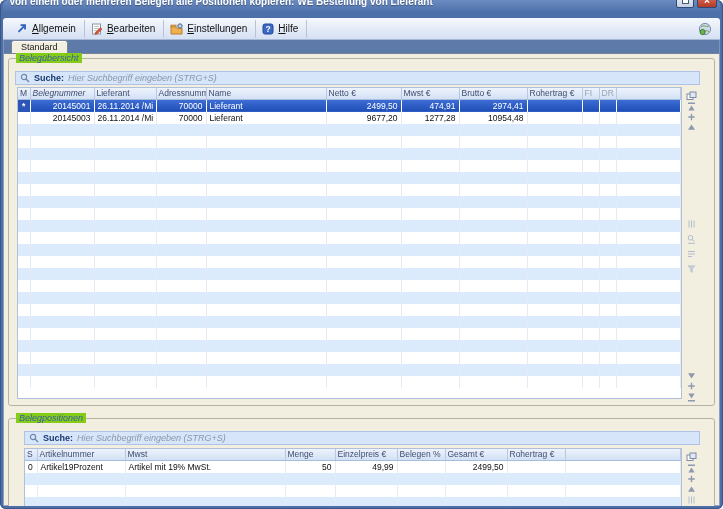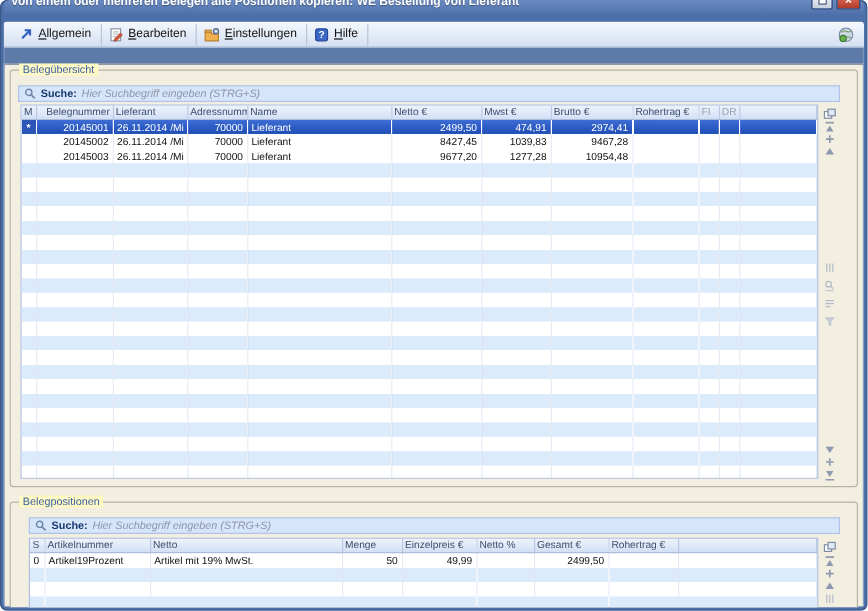--- a/index.html
+++ b/index.html
@@ -38,22 +38,22 @@
        background:#f2efe1;color:#1a1a1a;font-size:9px;border:1px solid #77839a;border-bottom:none;
        border-radius:3px 3px 0 0;box-shadow:inset 0 1px 0 #fff;}
 
   .content{position:absolute;top:35px;left:0;right:0;bottom:0;background:#f2efe1;
            border:1px solid #8aa0c2;border-top:1px solid #77839a;}
 
   
   .group{position:absolute;left:4px;right:4px;border:1px solid #b7b3a2;border-radius:3px;background:#f2efe1;}
   #group-overview{top:4px;height:348px;}
   #group-positions{top:364px;height:107px;}
-  .group-label{position:absolute;top:-6px;left:7px;padding:0 3px;background:#fef9c3;
-               font-size:9px;color:#3a5ea6;line-height:10px;}
+  .group-label{position:absolute;top:-6px;left:7px;padding:0 3px;background:#84cc16;
+               font-size:9px;color:#3a5ea6;line-height:10px;font-style:italic;}
 
   .search-row{position:absolute;left:6px;right:14px;top:12px;height:14px;background:#d6e5fa;
               border:1px solid #aec3e5;display:flex;align-items:center;gap:4px;padding:0 4px;}
   #group-positions .search-row{left:15px;}
   .search-label{font-size:9px;font-weight:bold;color:#16386e;}
   .search-placeholder{font-size:9px;font-style:italic;color:#8d97a8;}
 
   
   .grid{position:absolute;left:8px;right:32px;overflow:hidden;background:#fff;border:1px solid #b0c0dc;}
   #grid-overview{top:28px;bottom:6px;}
@@ -135,20 +135,23 @@
         <div class="toolbar-spacer"></div>
       <span class="globe">
         <svg width="14" height="14" viewBox="0 0 14 14">
           <circle cx="7" cy="7" r="5.6" fill="#cdd9e6" stroke="#7d8fa8"></circle>
           <path d="M3 5 q2 -2 4 -1 q1.5 1 4 0 M4.5 9 q2 1 3 0 q2 -1 3.5 0.8" stroke="#7aa06b" fill="none"></path>
           <circle cx="4.6" cy="10" r="2.6" fill="#69b353" stroke="#3f7d33"></circle>
         </svg>
       </span>
     </div>
 
+    <div class="tabband">
+      <div class="tab">Standard</div>
+    </div>
 
     <div class="content">
 
       <div class="group" id="group-overview">
         <div class="group-label">Belegübersicht</div>
         <div class="search-row">
           <svg width="10" height="10" viewBox="0 0 10 10">
             <circle cx="4" cy="4" r="2.6" fill="none" stroke="#6f87ab" stroke-width="1.2"></circle>
             <path d="M6 6 L9 9" stroke="#6f87ab" stroke-width="1.4"></path>
           </svg>
@@ -167,21 +170,21 @@
                 <col style="width: 58px;">
                 <col style="width: 68px;">
                 <col style="width: 55px;">
                 <col style="width: 17px;">
                 <col style="width: 17px;">
                 <col>
               </colgroup>
               <thead>
                 <tr>
                   <th style="text-align: left;">M</th>
-                  <th style="text-align: right;">Belegnummer</th>
+                  <th style="text-align: left; font-style: italic;">Belegnummer</th>
                   <th style="text-align: left;">Lieferant</th>
                   <th style="text-align: left;">Adressnumm</th>
                   <th style="text-align: left;">Name</th>
                   <th style="text-align: left;">Netto €</th>
                   <th style="text-align: left; margin-left: 36px;">Mwst €</th>
                   <th style="text-align: left;">Brutto €</th>
                   <th style="text-align: left;">Rohertrag €</th>
                   <th class="muted" style="text-align: left;">FI</th>
                   <th class="muted" style="text-align: left;">DR</th>
                   <th style="text-align: left;"></th>
@@ -190,34 +193,20 @@
               <tbody>
                 <tr class="selected">
                   <td style="text-align: center;">*</td>
                   <td style="text-align: right;">20145001</td>
                   <td style="text-align: left;">26.11.2014 /Mi</td>
                   <td style="text-align: right;">70000</td>
                   <td style="text-align: left;">Lieferant</td>
                   <td style="text-align: right;">2499,50</td>
                   <td style="text-align: right;">474,91</td>
                   <td style="text-align: right;">2974,41</td>
-                  <td style="text-align: right;"></td>
-                  <td style="text-align: left;"></td>
-                  <td style="text-align: left;"></td>
-                  <td style="text-align: left;"></td>
-                </tr>
-                <tr>
-                  <td style="text-align: center;"></td>
-                  <td style="text-align: right;">20145002</td>
-                  <td style="text-align: left;">26.11.2014 /Mi</td>
-                  <td style="text-align: right;">70000</td>
-                  <td style="text-align: left;">Lieferant</td>
-                  <td style="text-align: right;">8427,45</td>
-                  <td style="text-align: right;">1039,83</td>
-                  <td style="text-align: right;">9467,28</td>
                   <td style="text-align: right;"></td>
                   <td style="text-align: left;"></td>
                   <td style="text-align: left;"></td>
                   <td style="text-align: left;"></td>
                 </tr>
                 <tr>
                   <td style="text-align: center;"></td>
                   <td style="text-align: right;">20145003</td>
                   <td style="text-align: left;">26.11.2014 /Mi</td>
                   <td style="text-align: right;">70000</td>
@@ -602,24 +591,24 @@
                 <col style="width: 62px;">
                 <col style="width: 48px;">
                 <col style="width: 62px;">
                 <col style="width: 58px;">
                 <col>
               </colgroup>
               <thead>
                 <tr>
                   <th style="text-align: left;">S</th>
                   <th style="text-align: left;">Artikelnummer</th>
-                  <th style="text-align: left;">Netto</th>
+                  <th style="text-align: left;">Mwst</th>
                   <th style="text-align: left;">Menge</th>
                   <th style="text-align: left;">Einzelpreis €</th>
-                  <th style="text-align: left;">Netto %</th>
+                  <th style="text-align: left;">Belegen %</th>
                   <th style="text-align: left;">Gesamt €</th>
                   <th style="text-align: left;">Rohertrag €</th>
                   <th style="text-align: left;"></th>
                 </tr>
               </thead>
               <tbody>
                 <tr>
                   <td style="text-align: left;">0</td>
                   <td style="text-align: left;">Artikel19Prozent</td>
                   <td style="text-align: left;">Artikel mit 19% MwSt.</td>

